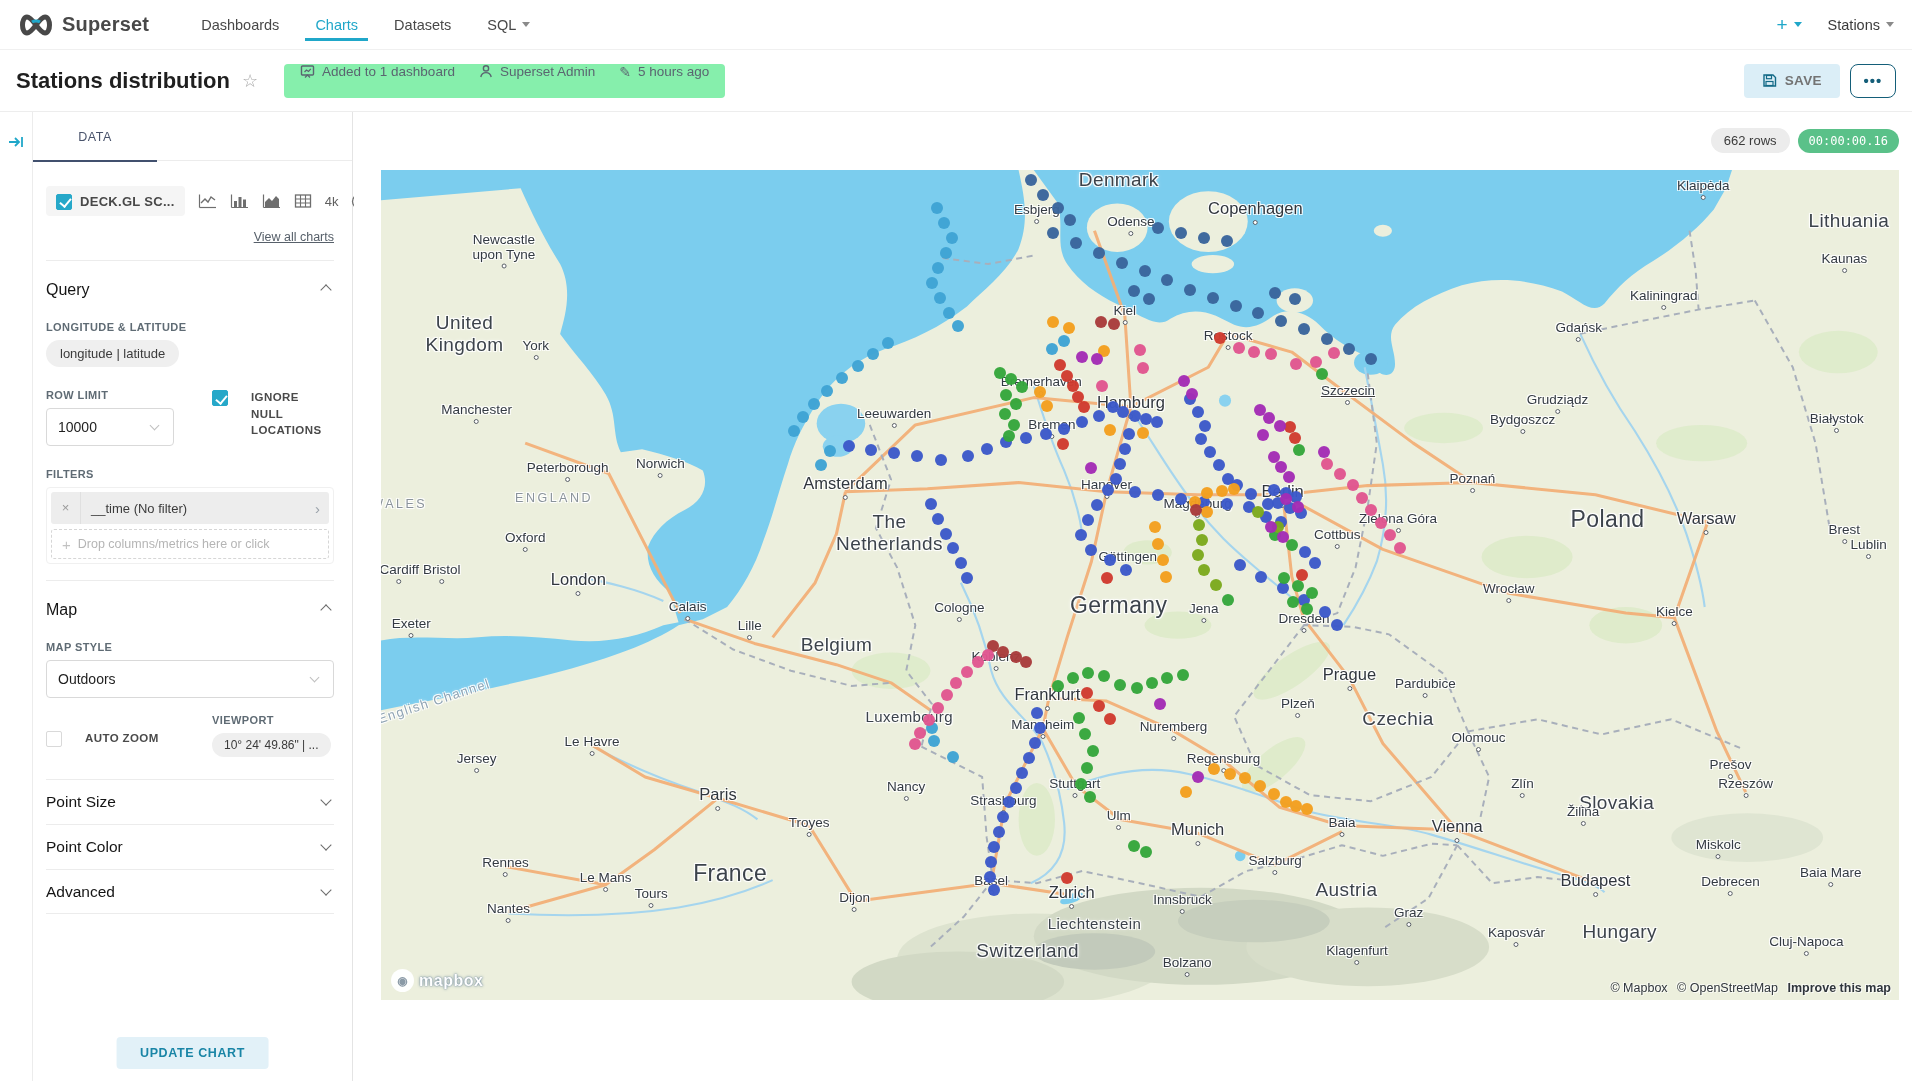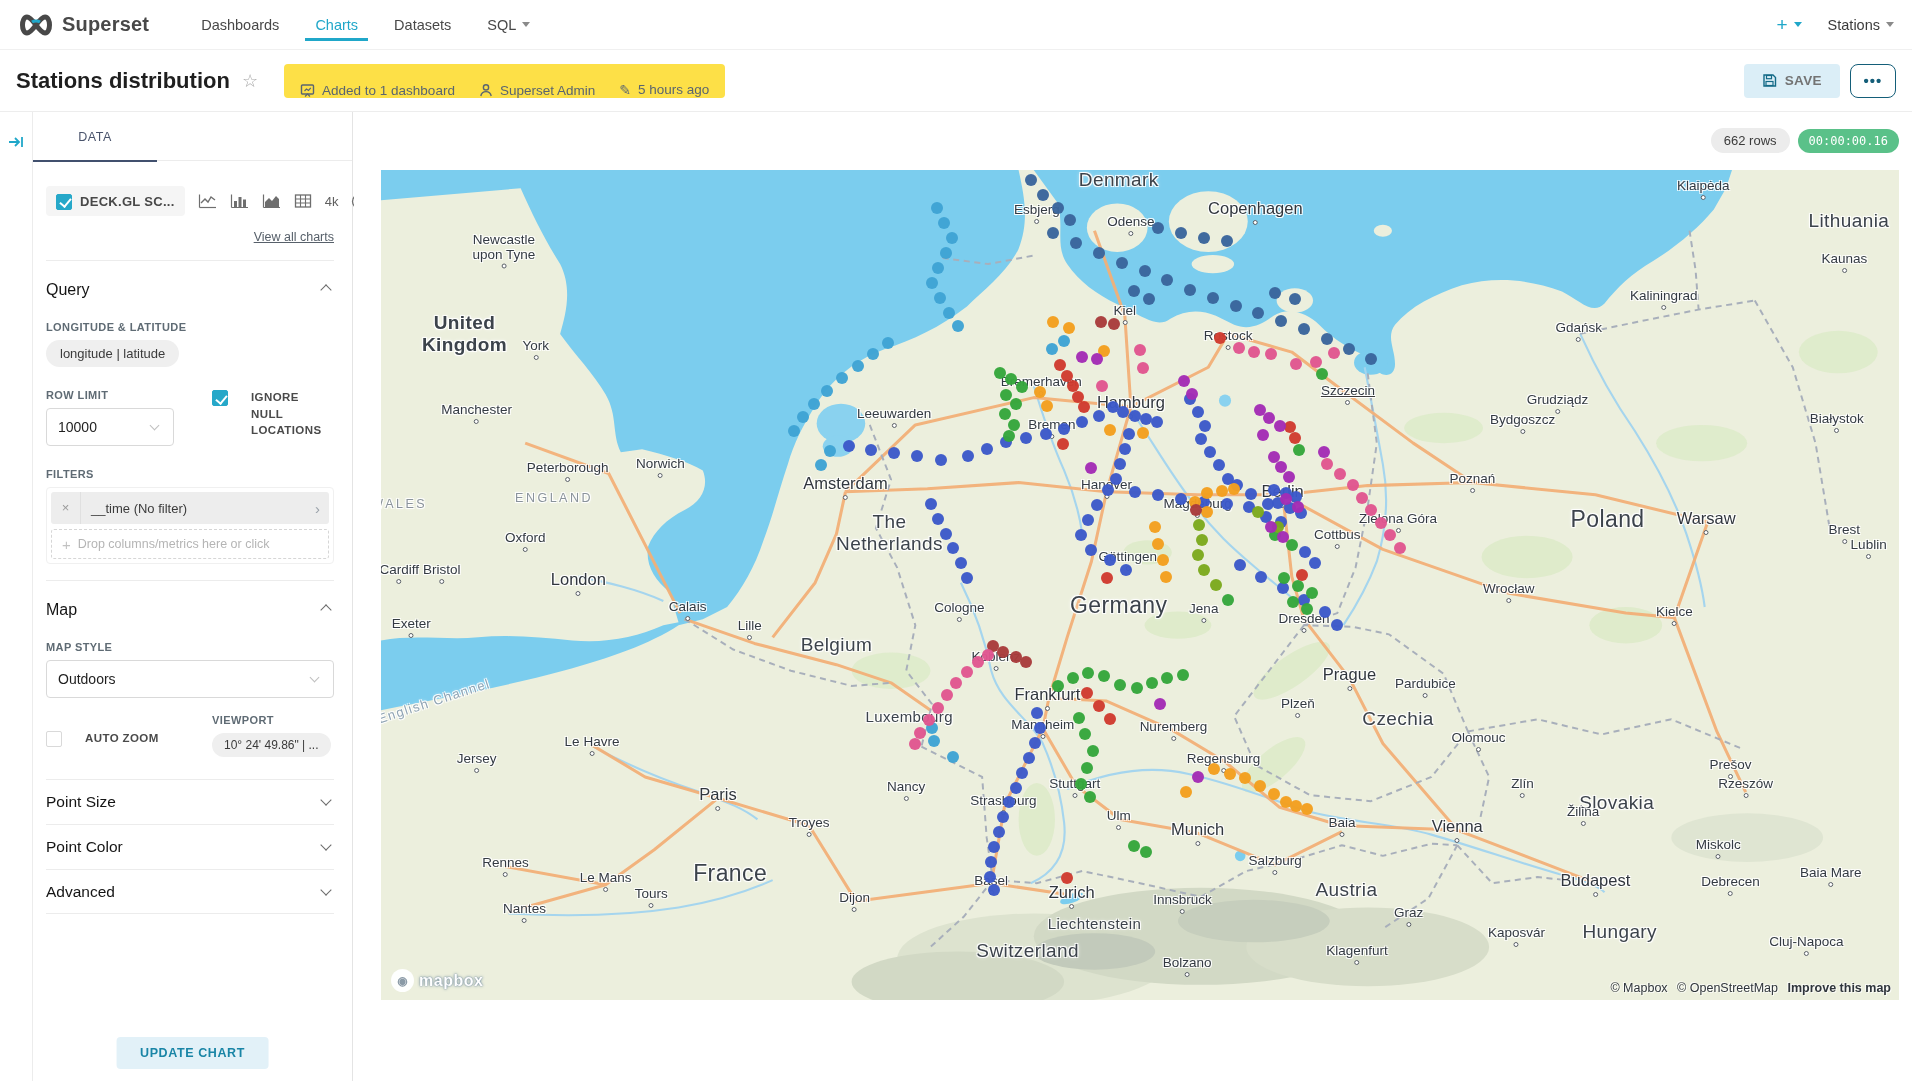--- a/index.html
+++ b/index.html
@@ -17,21 +17,21 @@
   .caret { display:inline-block; width:0; height:0; border-left:4px solid transparent; border-right:4px solid transparent; border-top:5px solid #8a8a8a; margin-left:6px; }
   .nav-right { margin-left:auto; display:flex; align-items:center; gap:26px; }
   .plus-btn { color:#20a7c9; font-size:19px; display:flex; align-items:center; cursor:pointer; }
   .plus-btn .caret { border-top-color:#20a7c9; }
   .settings { font-size:14.5px; color:#3b3b3b; display:flex; align-items:center; cursor:pointer; }
 
   
   .chart-header { position:absolute; top:50px; left:0; right:0; height:62px; background:#fff; border-bottom:1px solid #ededed; display:flex; align-items:center; padding:0 16px; }
   .chart-title { font-size:22px; font-weight:bold; color:#1f1f1f; }
   .fav-star { font-size:18px; color:#a9a9a9; margin-left:12px; cursor:pointer; }
-  .meta-box { margin-left:26px; display:flex; align-items:flex-end; gap:24px; background:#fde047; border-radius:4px; height:34px; padding:0 16px; }
+  .meta-box { margin-left:26px; display:flex; align-items:flex-start; gap:24px; background:#86efac; border-radius:4px; height:34px; padding:0 16px; }
   .meta-item { display:flex; align-items:center; gap:7px; font-size:13.5px; color:#5a6570; cursor:pointer; }
   .meta-item svg { display:block; }
   .header-actions { margin-left:auto; display:flex; align-items:center; gap:10px; }
   .save-btn { display:flex; align-items:center; gap:8px; background:#dbeef7; color:#737373; font-weight:bold; font-size:13.5px; letter-spacing:.4px; border:none; border-radius:4px; height:34px; padding:0 18px; cursor:pointer; }
   .more-btn { width:46px; height:34px; border:1.5px solid #145e79; border-radius:8px; background:#fff; color:#145e79; font-weight:bold; font-size:15px; line-height:10px; letter-spacing:1px; cursor:pointer; }
 
   
   .left-rail { position:absolute; top:112px; bottom:0; left:0; width:33px; background:#fff; border-right:1px solid #ececec; }
   .collapse-ic { position:absolute; top:22px; left:7px; cursor:pointer; }
   .panel { position:absolute; top:112px; bottom:0; left:33px; width:320px; background:#fff; border-right:1px solid #e4e4e4; }
@@ -419,21 +419,21 @@
           <path d="M709,445 L732,470 L762,466 L800,470 M709,445 L690,480 L660,500"></path>
           <path d="M540,479 L570,462 L600,455 L633,445 L660,452 L692,444 L709,445"></path>
           <path d="M200,296 L232,316 L270,330 L310,340 L336,338"></path>
           <path d="M790,108 L828,100 L868,92 L905,86 M862,40 L866,66 L868,92"></path>
           <path d="M905,86 L930,130 L945,180 L955,240"></path>
           <path d="M716,370 L730,400 L724,428"></path>
         </g>
       </svg>
 
       <div id="map-labels">
-          <div class="map-label c-label" style="left: 5.5%; top: 19.8%; font-weight: bold;">United
+          <div class="map-label c-label" style="left: 5.5%; top: 19.8%;">United
 Kingdom</div>
           <div class="map-label c-label" style="left: 48.6%; top: 1.2%;">Denmark</div>
           <div class="map-label c-label" style="left: 96.7%; top: 6.1%;">Lithuania</div>
           <div class="map-label c-label" style="left: 33.5%; top: 43.7%;">The
 Netherlands</div>
           <div class="map-label c-label" style="left: 30%; top: 57.2%;">Belgium</div>
           <div class="map-label c-label big" style="left: 48.6%; top: 52.4%;">Germany</div>
           <div class="map-label c-label small" style="left: 34.8%; top: 65.9%;">Luxembourg</div>
           <div class="map-label c-label big" style="left: 23%; top: 84.7%;">France</div>
           <div class="map-label c-label big" style="left: 80.8%; top: 42%;">Poland</div>
@@ -643,21 +643,21 @@
             <span class="cdot"></span>
           </div>
           <div class="city" style="left: 14.8%; top: 85.7%;">
             <span class="txt" style="white-space: pre-line; text-align: center;">Le Mans</span>
             <span class="cdot"></span>
           </div>
           <div class="city" style="left: 17.8%; top: 87.6%;">
             <span class="txt" style="white-space: pre-line; text-align: center;">Tours</span>
             <span class="cdot"></span>
           </div>
-          <div class="city" style="left: 8.4%; top: 89.4%; margin-left: 16px;">
+          <div class="city" style="left: 8.4%; top: 89.4%;">
             <span class="txt" style="white-space: pre-line; text-align: center;">Nantes</span>
             <span class="cdot"></span>
           </div>
           <div class="city" style="left: 31.2%; top: 88.1%;">
             <span class="txt" style="white-space: pre-line; text-align: center;">Dijon</span>
             <span class="cdot"></span>
           </div>
           <div class="city" style="left: 6.3%; top: 71.3%;">
             <span class="txt" style="white-space: pre-line; text-align: center;">Jersey</span>
             <span class="cdot"></span>

